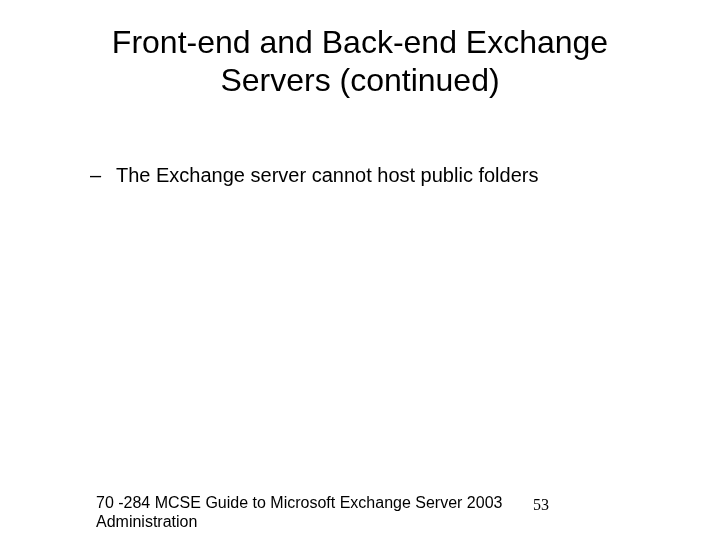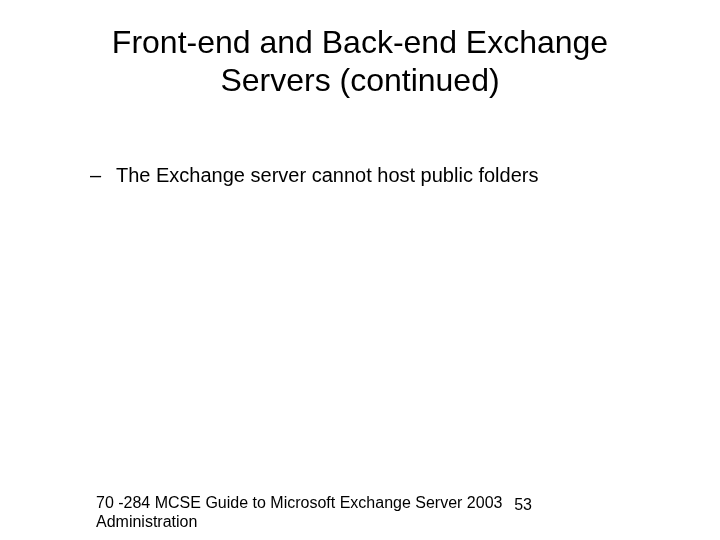--- a/index.html
+++ b/index.html
@@ -3,21 +3,21 @@
   <meta charset="utf-8">
   <style>
     * { margin: 0; padding: 0; box-sizing: border-box; }
     html, body { width: 720px; height: 540px; background: #fff; font-family: Arial, Helvetica, sans-serif; color: #000; }
     .slide { position: relative; width: 596px; height: 540px; }
     .title { position: absolute; top: 24px; left: 78px; width: 564px; font-size: 32px; line-height: 1.18; text-align: center; font-weight: 400; }
     .body-list { position: absolute; top: 164px; left: 90px; width: 560px; list-style: none; }
     .body-list li { position: relative; padding-left: 26px; font-size: 20px; line-height: 1.18; margin-bottom: 2px; }
     .body-list li::before { content: "–"; position: absolute; left: 0; top: 0; }
     .footer-left { position: absolute; left: 64px; bottom: 8px; width: 430px; font-size: 16px; line-height: 1.18; margin-left: 32px; }
-    .footer-right { position: absolute; right: 64px; bottom: 26px; font-size: 16px; text-align: center; }
+    .footer-right { position: absolute; right: 47px; bottom: 26px; font-size: 16px; text-align: center; font-family: Liberation Serif, serif; }
   </style>
 </head>
 <body>
 
 <div class="slide">
   <h1 class="title">Front-end and Back-end Exchange Servers (continued)</h1>
 
   <ul class="body-list">
     <li>The Exchange server cannot host public folders</li>
   </ul>

